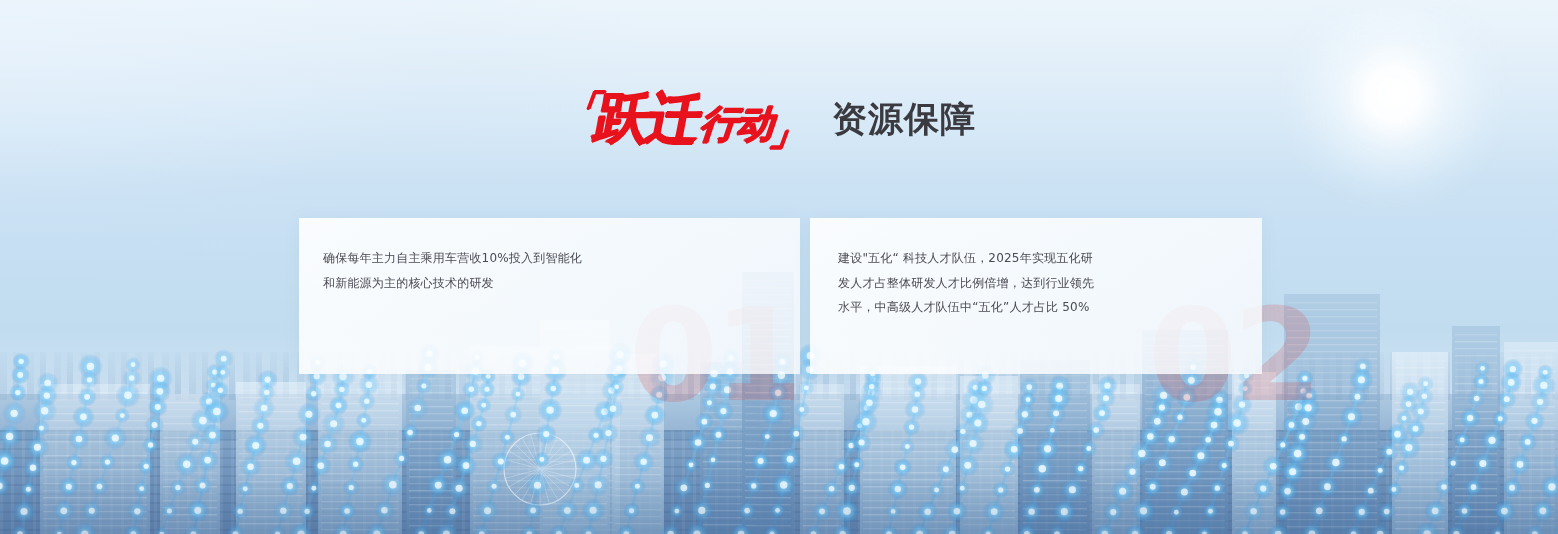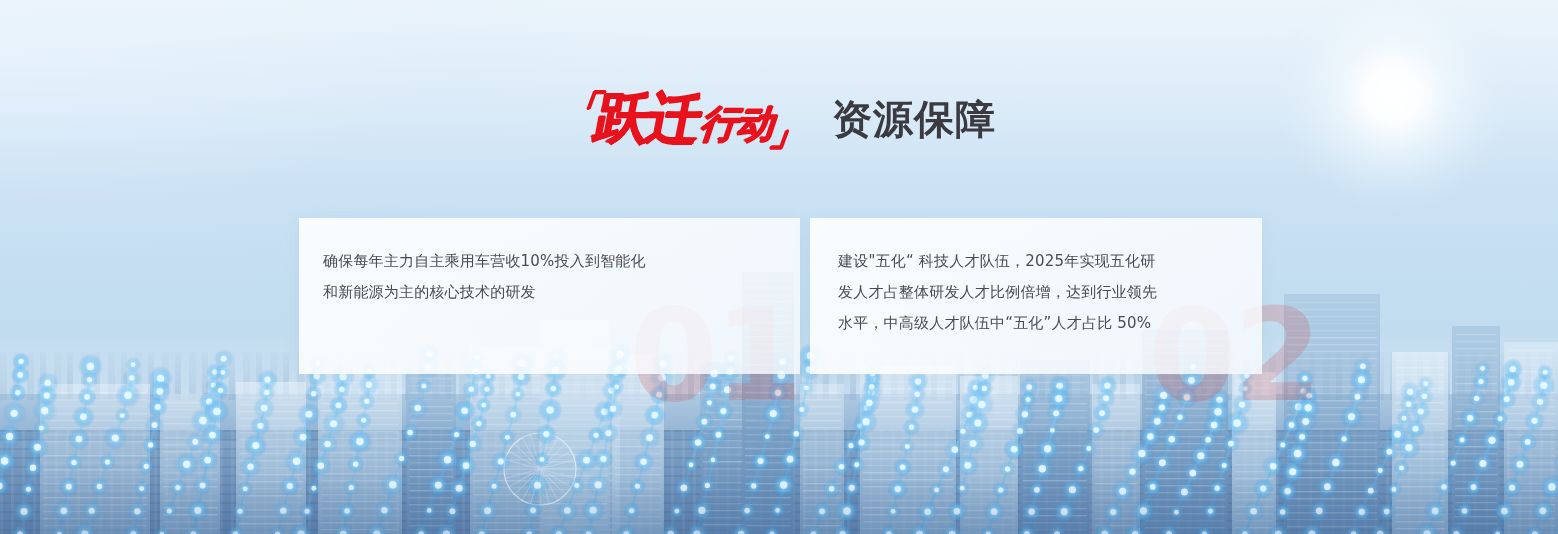--- a/index.html
+++ b/index.html
@@ -90,40 +90,40 @@
   .q-open,.q-close{
     color:#e8121c;font-weight:900;font-size:34px;line-height:1;
     transform:skewX(-10deg);
   }
   .q-open{margin-right:-2px;align-self:flex-start;margin-top:-2px;}
   .q-close{margin-left:0px;align-self:flex-end;margin-bottom:-4px;}
 
   .headline{
     color:#3a3a40;
     font-weight:900;
-    font-size:40px;
+    font-size:35px;
     letter-spacing:1px;
     line-height:1;
     font-family:"DejaVu Sans","Liberation Sans",sans-serif;
   }
 
   
   .card{
     position:absolute;
     top:218px;height:156px;
     background:linear-gradient(135deg, rgba(255,255,255,.90) 0%, rgba(253,254,255,.86) 45%, rgba(250,252,255,.80) 100%);
     box-shadow:0 2px 14px rgba(120,150,180,.10);
   }
   #card1{left:299px;width:501px;}
   #card2{left:810px;width:452px;}
 
   .card-text{
     position:absolute;left:24px;right:16px;top:28px;
     color:#4a4a52;
-    font-size:15px;
+    font-size:12px;
     line-height:2.06;
     font-family:"DejaVu Sans","Liberation Sans",sans-serif;
     white-space:pre-line;
     letter-spacing:.2px;
   }
   #card1 .card-text{left:24px;}
   #card2 .card-text{left:28px;}
 
   .bignum{
     position:absolute;

